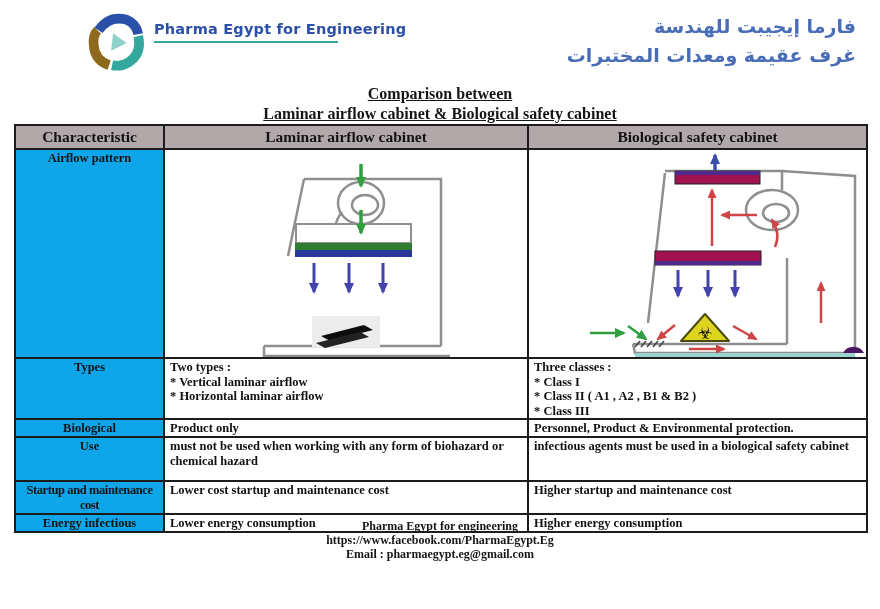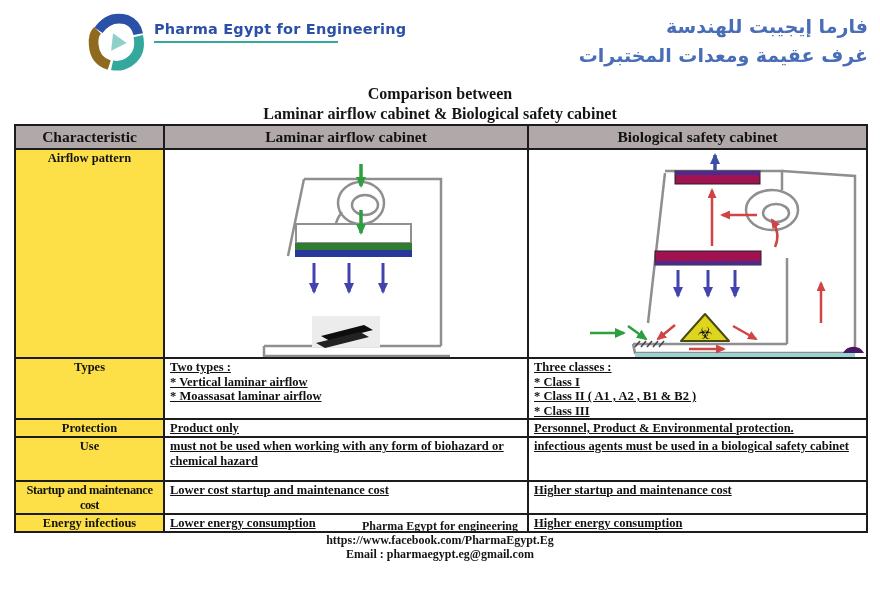--- a/index.html
+++ b/index.html
@@ -11,38 +11,38 @@
 
   
   .logo { position:absolute; left:84px; top:9px; display:flex; align-items:flex-start; }
   .logo-mark { width:62px; height:64px; }
   .logo-text { margin-left:8px; padding-top:12px; font-family:"DejaVu Sans", sans-serif; }
   .logo-name { font-size:14.5px; font-weight:bold; color:#2b50a8; letter-spacing:0.2px; white-space:nowrap; }
   .logo-rule { height:2px; background:#35a89e; margin:4px 0 4px 0; width:184px; }
   .logo-sub  { font-size:12px; font-weight:bold; color:#bd8c0f; white-space:nowrap; }
 
   .arabic {
-    position:absolute; right:12px; top:12px; text-align:right;
+    position:absolute; right:24px; top:12px; text-align:right;
     font-family:"DejaVu Sans", sans-serif; color:#4a6db8; font-weight:bold;
     font-size:19px; line-height:29px; direction:rtl;
   }
 
   
   .doc-title { position:absolute; top:84px; left:0; width:100%; text-align:center;
-    font-weight:bold; font-size:16px; line-height:20px; color:#151515; }
+    font-weight:bold; font-size:16px; line-height:20px; color:#151515;text-decoration:underline; }
 
   
   table.cmp { position:absolute; left:14px; top:124px; width:852px;
     border-collapse:collapse; table-layout:fixed; }
   table.cmp td, table.cmp th { border:2px solid #1c1c1c; vertical-align:top; overflow:hidden;margin-top:25px; }
   th.hdr { background:#b1a9a9; font-size:15.5px; font-weight:bold; text-align:center;
     padding:2px 0; color:#131313; }
-  td.lbl { background:#fde047; text-align:center; font-weight:bold; font-size:12.5px;
+  td.lbl { background:#0ea5e9; text-align:center; font-weight:bold; font-size:12.5px;
     padding-top:1px; color:#131313; }
-  td.val { font-weight:bold; font-size:12.5px; padding:1px 10px 0 5px; line-height:14.5px;text-decoration:underline; }
+  td.val { font-weight:bold; font-size:12.5px; padding:1px 10px 0 5px; line-height:14.5px; }
   td.diagram { padding:0; background:#fff; }
   td.diagram svg { display:block; }
   .lbl-condensed { font-size:10.5px; letter-spacing:-0.4px; padding-top:3px; }
 
   
   .footer { position:absolute; top:519px; left:0; width:100%; text-align:center;
     font-weight:bold; font-size:12px; line-height:14px; color:#151515; }
   .footer div { white-space:nowrap; }
 </style>
 </head>
@@ -215,32 +215,32 @@
           </g>
         </svg>
       </td>
     </tr>
 
     <tr style="height:60px">
       <td class="lbl">Types</td>
       <td class="val">
         <div>Two types :</div>
         <div>* Vertical laminar airflow</div>
-        <div>* Moassasat laminar airflow</div>
+        <div>* Horizontal laminar airflow</div>
       </td>
       <td class="val">
         <div>Three classes :</div>
         <div>* Class I</div>
         <div>* Class II ( A1 , A2 , B1 &amp; B2 )</div>
         <div>* Class III</div>
       </td>
     </tr>
 
     <tr style="height:18px">
-      <td class="lbl">Protection</td>
+      <td class="lbl">Biological</td>
       <td class="val">Product only</td>
       <td class="val">Personnel, Product &amp; Environmental protection.</td>
     </tr>
 
     <tr style="height:44px">
       <td class="lbl">Use</td>
       <td class="val">must not be used when working with any form of biohazard or chemical hazard</td>
       <td class="val">infectious agents must be used in a biological safety cabinet</td>
     </tr>
 

